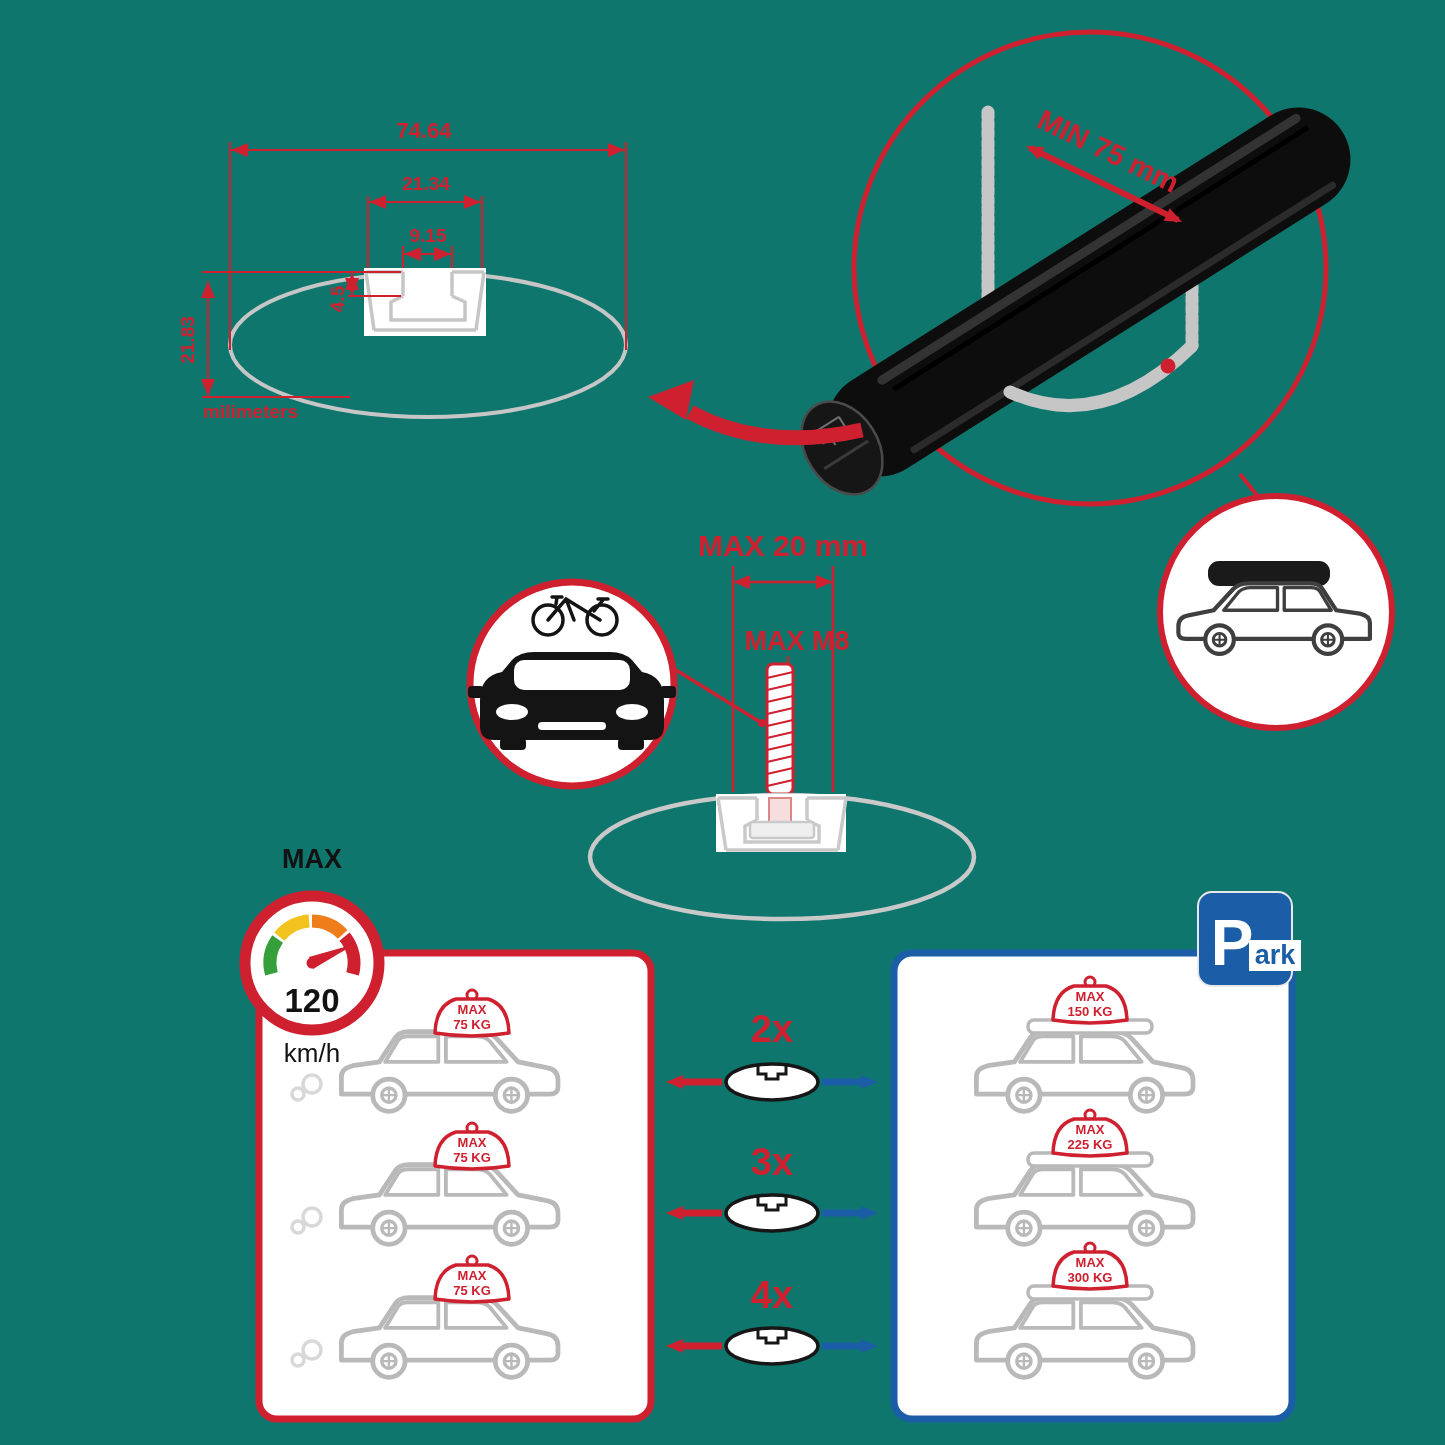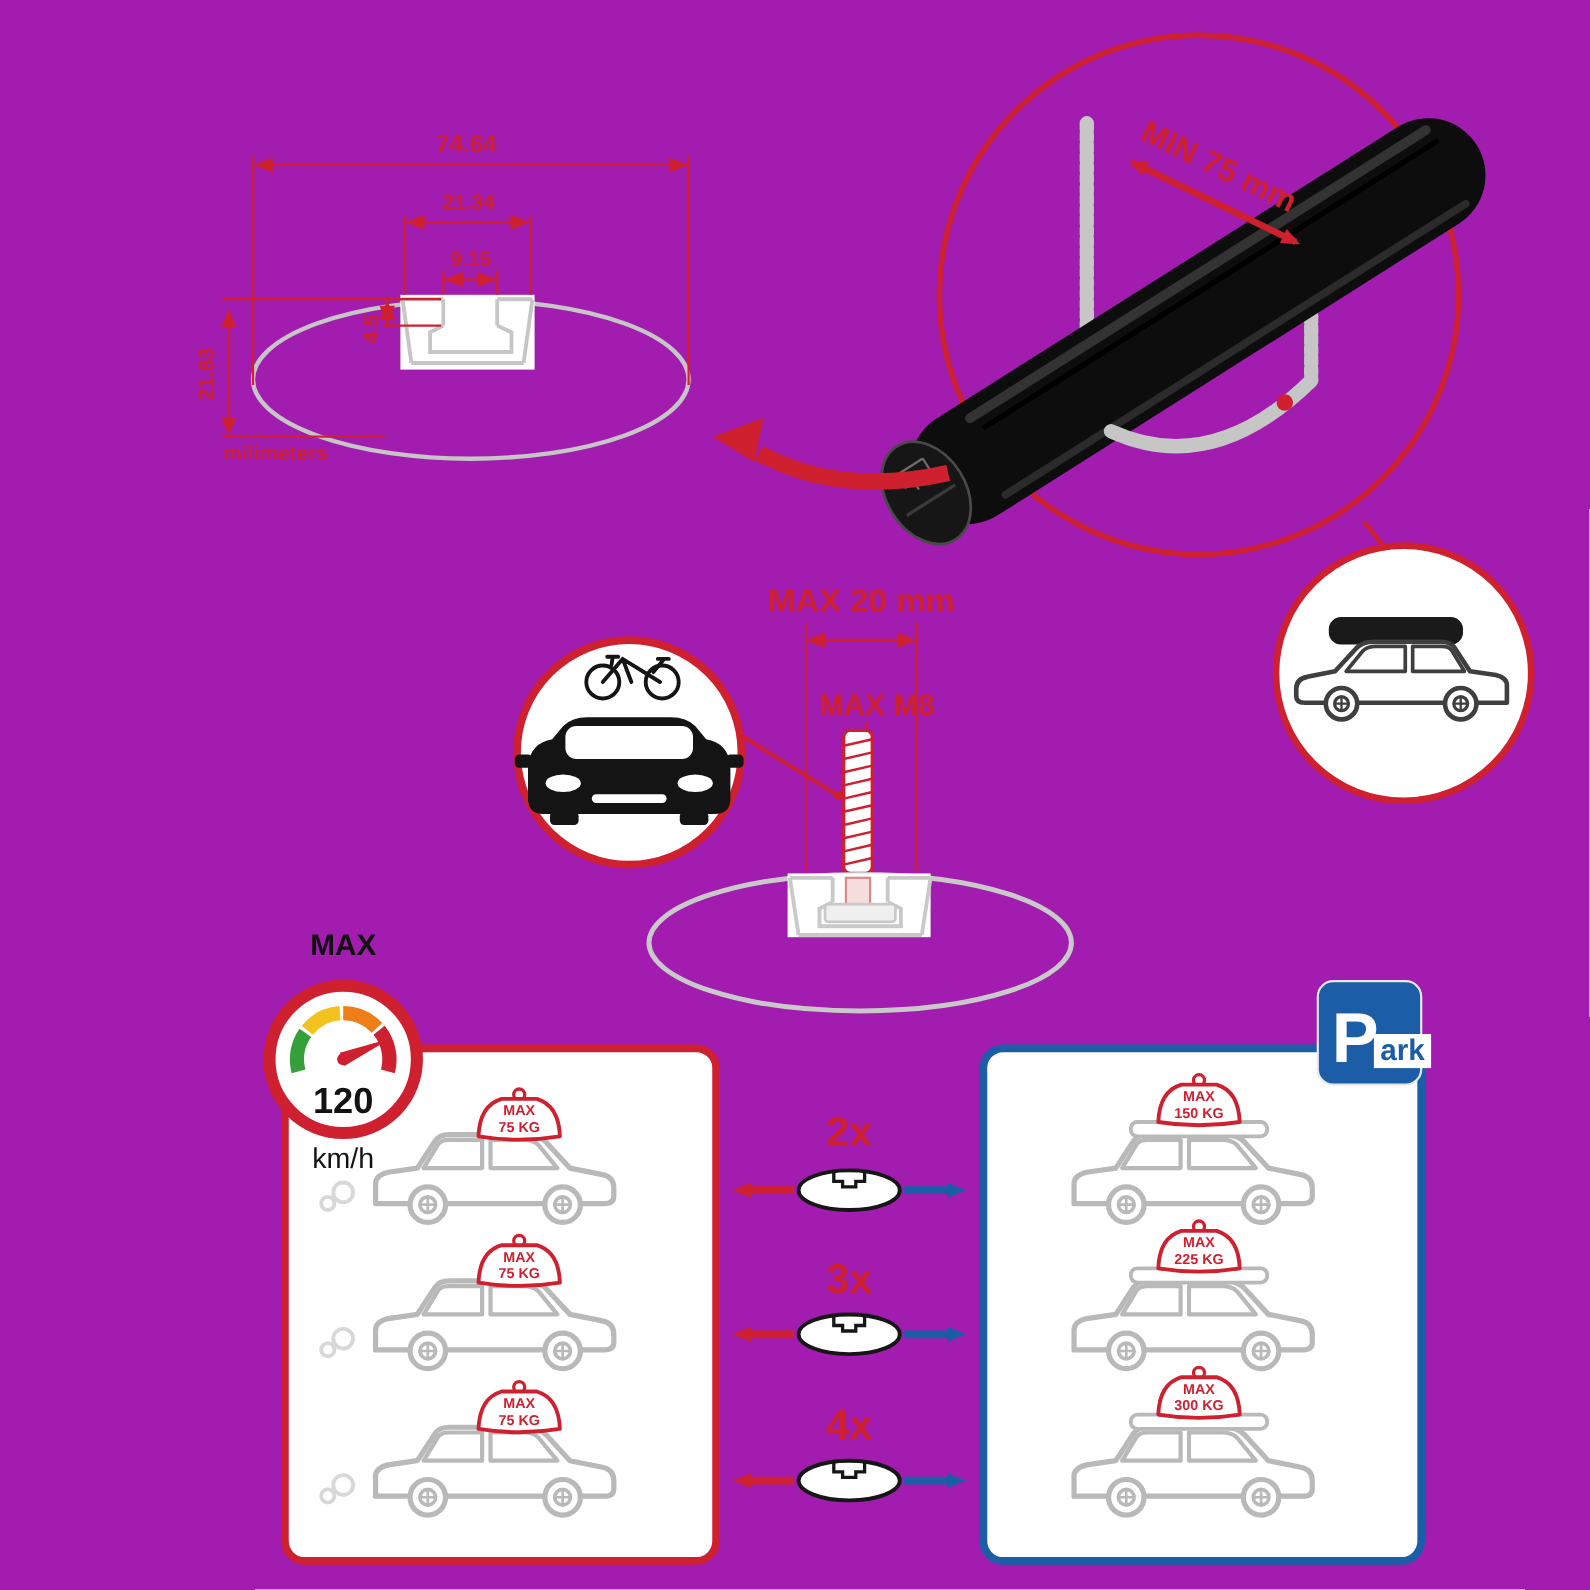--- a/index.html
+++ b/index.html
@@ -1,16 +1,16 @@
 <!DOCTYPE html>
 <html><head>
 <meta charset="utf-8">
 <style>
   html,body{margin:0;padding:0;background:#fff;}
-  .stage{position:relative;width:1445px;height:1445px;background:#a21caf;overflow:hidden;}
+  .stage{position:relative;width:1445px;height:1445px;background:#0f766e;overflow:hidden;}
   svg{display:block;}
   text{font-family:"Liberation Sans","DejaVu Sans",sans-serif;}
   .dim{fill:#cf2030;font-size:22px;font-weight:bold;}
   .dim-s{fill:#cf2030;font-size:19px;font-weight:bold;}
   .redbold{fill:#cf2030;font-weight:bold;}
   .loadtxt{fill:#cf2030;font-weight:bold;font-size:13px;}
   .black{fill:#121212;}
 </style>
 </head>
 <body>

